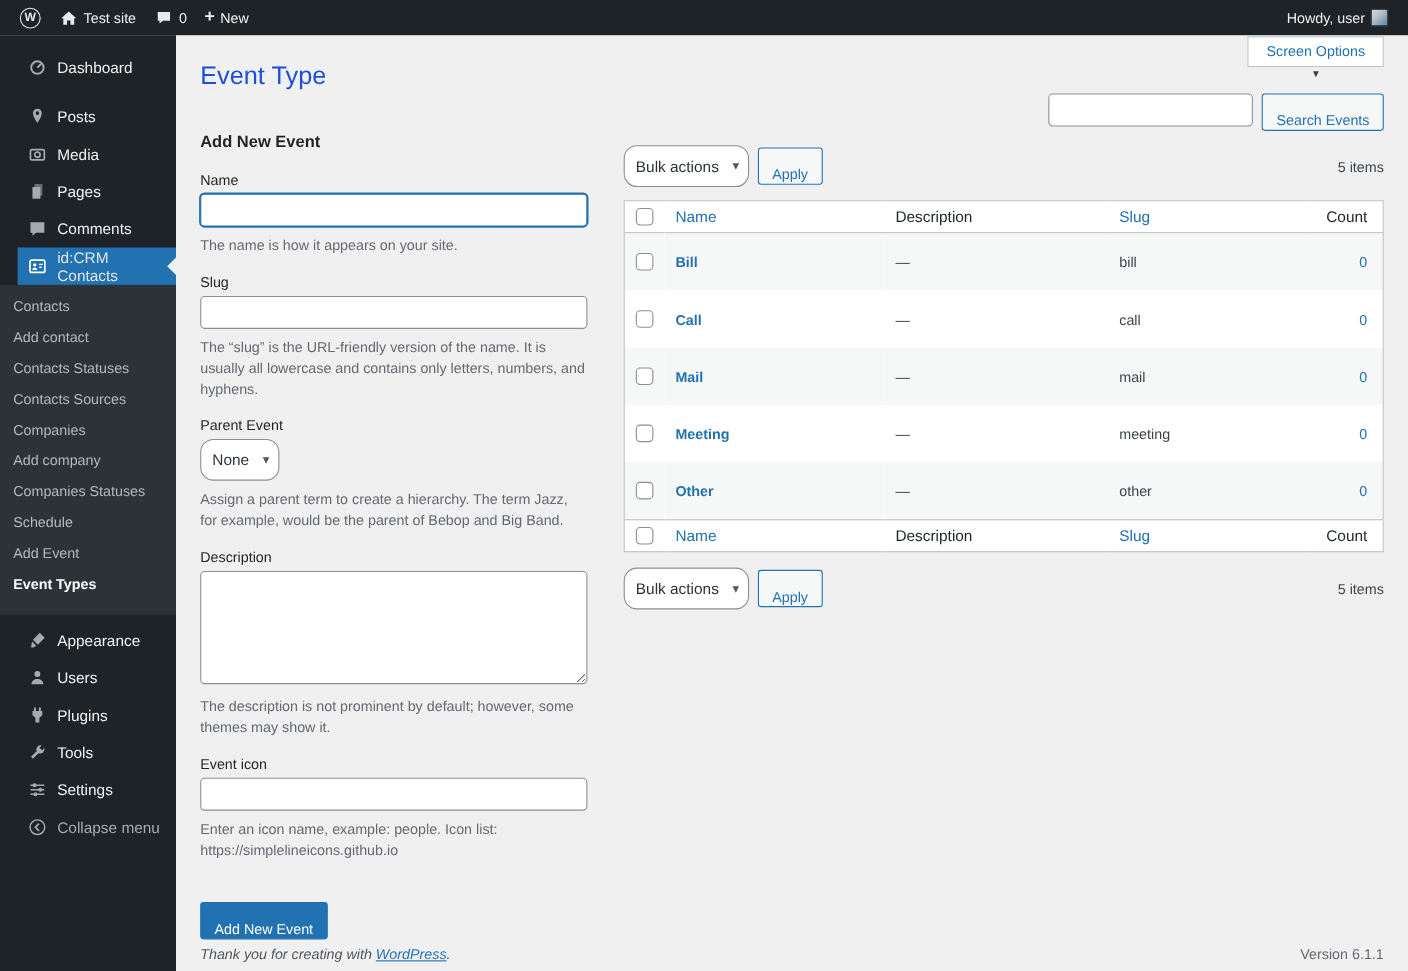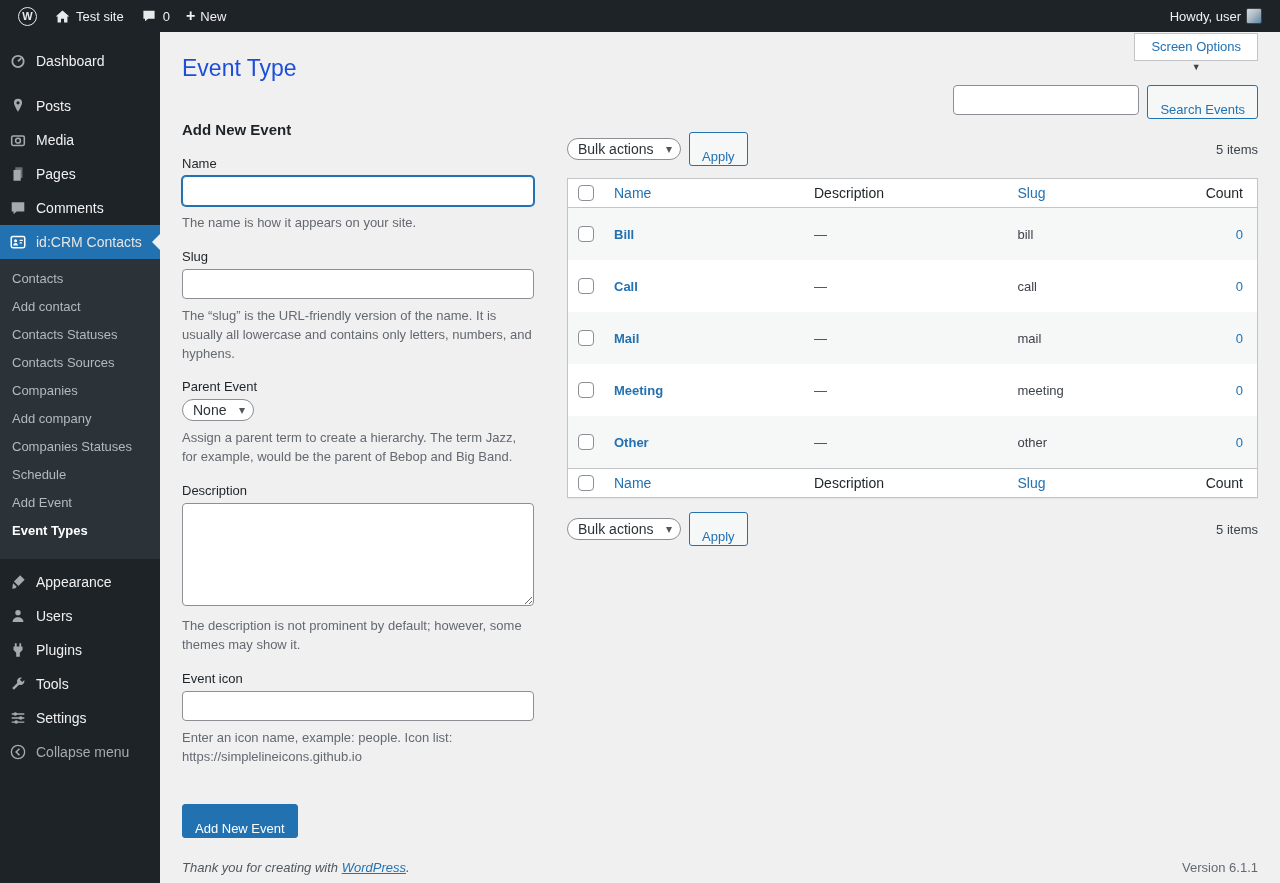--- a/index.html
+++ b/index.html
@@ -15,21 +15,21 @@
   .ab-icon { display:grid; place-items:center; width:18px; height:18px; color:#e7e9ea; }
   .ab-icon svg { display:block; }
   .wp-logo-circle { width:19px; height:19px; border:1.6px solid #e7e9ea; border-radius:50%;
                     display:grid; place-items:center; font-size:11px; font-weight:bold; color:#e7e9ea; }
   .avatar { width:16px; height:16px; border-radius:2px; background:linear-gradient(135deg,#d7dde1 0%,#aebcc6 45%,#5b87a5 100%); border:1px solid #3c434a; }
   .plus-glyph { font-size:16px; font-weight:bold; line-height:1; }
 
   
   .sidebar { position:absolute; top:32px; left:0; bottom:0; width:160px; background:#1d2327; padding-top:12px; }
   .menu-item { position:relative; display:flex; align-items:center; gap:8px; padding:8px 8px; height:34px;
-               color:#f0f0f1; font-size:14px; cursor:pointer; }
+               color:#f0f0f1; font-size:14px; cursor:pointer;margin-left:16px; }
   .menu-item .mi-icon { width:20px; height:20px; flex:none; color:#a7aaad; display:grid; place-items:center; }
   .menu-item.first { margin-bottom:11px; }
   .menu-item.active { background:#2271b1; color:#e5e5e5; }
   .menu-item.active .mi-icon { color:#fff; }
   .menu-item.active::after { content:""; position:absolute; right:0; top:50%; margin-top:-8px;
                              border:8px solid transparent; border-right-color:#f0f0f1; }
   .menu-item.dim { color:#a7aaad; }
   .submenu { background:#2c3338; padding:6px 0 14px; }
   .submenu-item { padding:5.5px 12px; height:28px; font-size:13px; color:#b2b9bf; cursor:pointer; }
   .submenu-item.current { color:#fff; font-weight:bold; }
@@ -53,21 +53,21 @@
   .form-field { margin-bottom:16px; }
   .form-field label { display:block; font-size:13px; margin-bottom:5px; color:#1d2327; }
   .help { font-size:13px; color:#646970; margin-top:8px; line-height:1.45; }
   input[type="text"], input[type="search"] { width:100%; height:30px; padding:0 8px; font-size:14px;
       border:1px solid #8c8f94; border-radius:4px; background:#fff; color:#2c3338;
       font-family:"Liberation Sans","DejaVu Sans",sans-serif; }
   input.focused { border-color:#2271b1; box-shadow:0 0 0 1px #2271b1; outline:none; }
   textarea { width:100%; height:103px; border:1px solid #8c8f94; border-radius:4px; background:#fff;
              padding:6px 8px; font-size:14px; resize:vertical; font-family:"Liberation Sans","DejaVu Sans",sans-serif; }
   .select-wrap { position:relative; display:inline-block; }
-  select { appearance:none; -webkit-appearance:none; height:22px; padding:0 26px 0 10px; font-size:14px;
+  select { appearance:none; -webkit-appearance:none; height:38px; padding:0 26px 0 10px; font-size:14px;
            border:1px solid #8c8f94; border-radius:12px; background:#fff; color:#2c3338; cursor:pointer;
            font-family:"Liberation Sans","DejaVu Sans",sans-serif; }
   .select-wrap .chev { position:absolute; right:9px; top:50%; transform:translateY(-52%);
                        pointer-events:none; color:#50575e; font-size:12px; }
   .btn { display:inline-block; height:30px; padding:16px 12px; font-size:13px; border-radius:3px; cursor:pointer;
          font-family:"Liberation Sans","DejaVu Sans",sans-serif; }
   .btn-secondary { background:#f6f7f7; border:1px solid #2271b1; color:#2271b1; }
   .btn-primary { background:#2271b1; border:1px solid #2271b1; color:#fff; margin-top:22px; }
 
   

